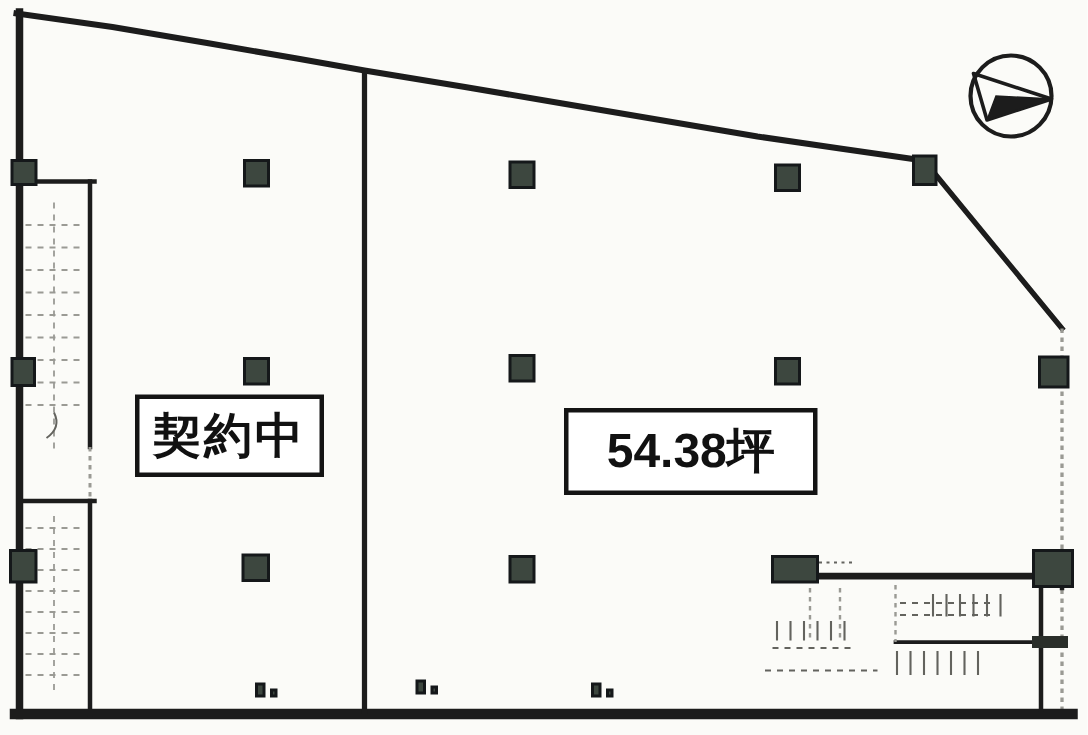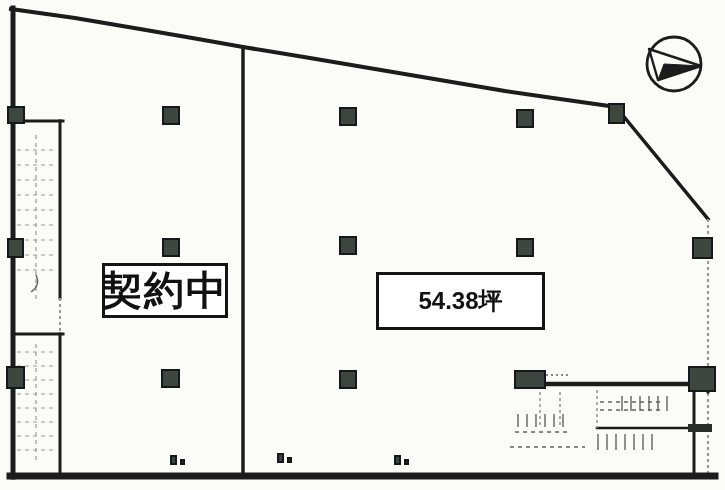--- a/index.html
+++ b/index.html
@@ -14,22 +14,22 @@
   .wall{stroke:var(--wall,#1c1c1c);fill:none;stroke-linecap:square;}
   .faint{stroke:var(--faint,#9a9a94);fill:none;}
   .fixture{stroke:#63635e;fill:none;}
   .label-box{
     position:absolute;
     background:var(--label-bg,#ffffff);
     border:3px solid var(--label-border,#141414);
     display:flex;align-items:center;justify-content:center;
     color:#111;font-weight:bold;white-space:nowrap;
   }
-  #label-contract{left:102px;top:263px;width:120px;height:49px;font-size:40px;letter-spacing:2px;justify-content:center;}
-  #label-area{left:376px;top:272px;width:163px;height:52px;font-size:24px;letter-spacing:0px;align-items:center;}
+  #label-contract{left:90px;top:263px;width:120px;height:49px;font-size:32px;letter-spacing:2px;justify-content:center;}
+  #label-area{left:376px;top:272px;width:163px;height:52px;font-size:32px;letter-spacing:0px;align-items:center;}
   #bottom-smudge{
     position:absolute;left:0;top:480px;width:725px;height:10px;
     background:linear-gradient(90deg,#ececе7 0%,#e7e7e2 55%,#d7d7d1 75%,#e2e2dc 100%);
     opacity:.8;
   }
 </style>
 </head>
 <body>
 
 <div id="stage" style="--bg: #fbfbf8; --wall: #1c1c1c; --faint: #9a9a94; --label-bg: #ffffff; --label-border: #141414;">

